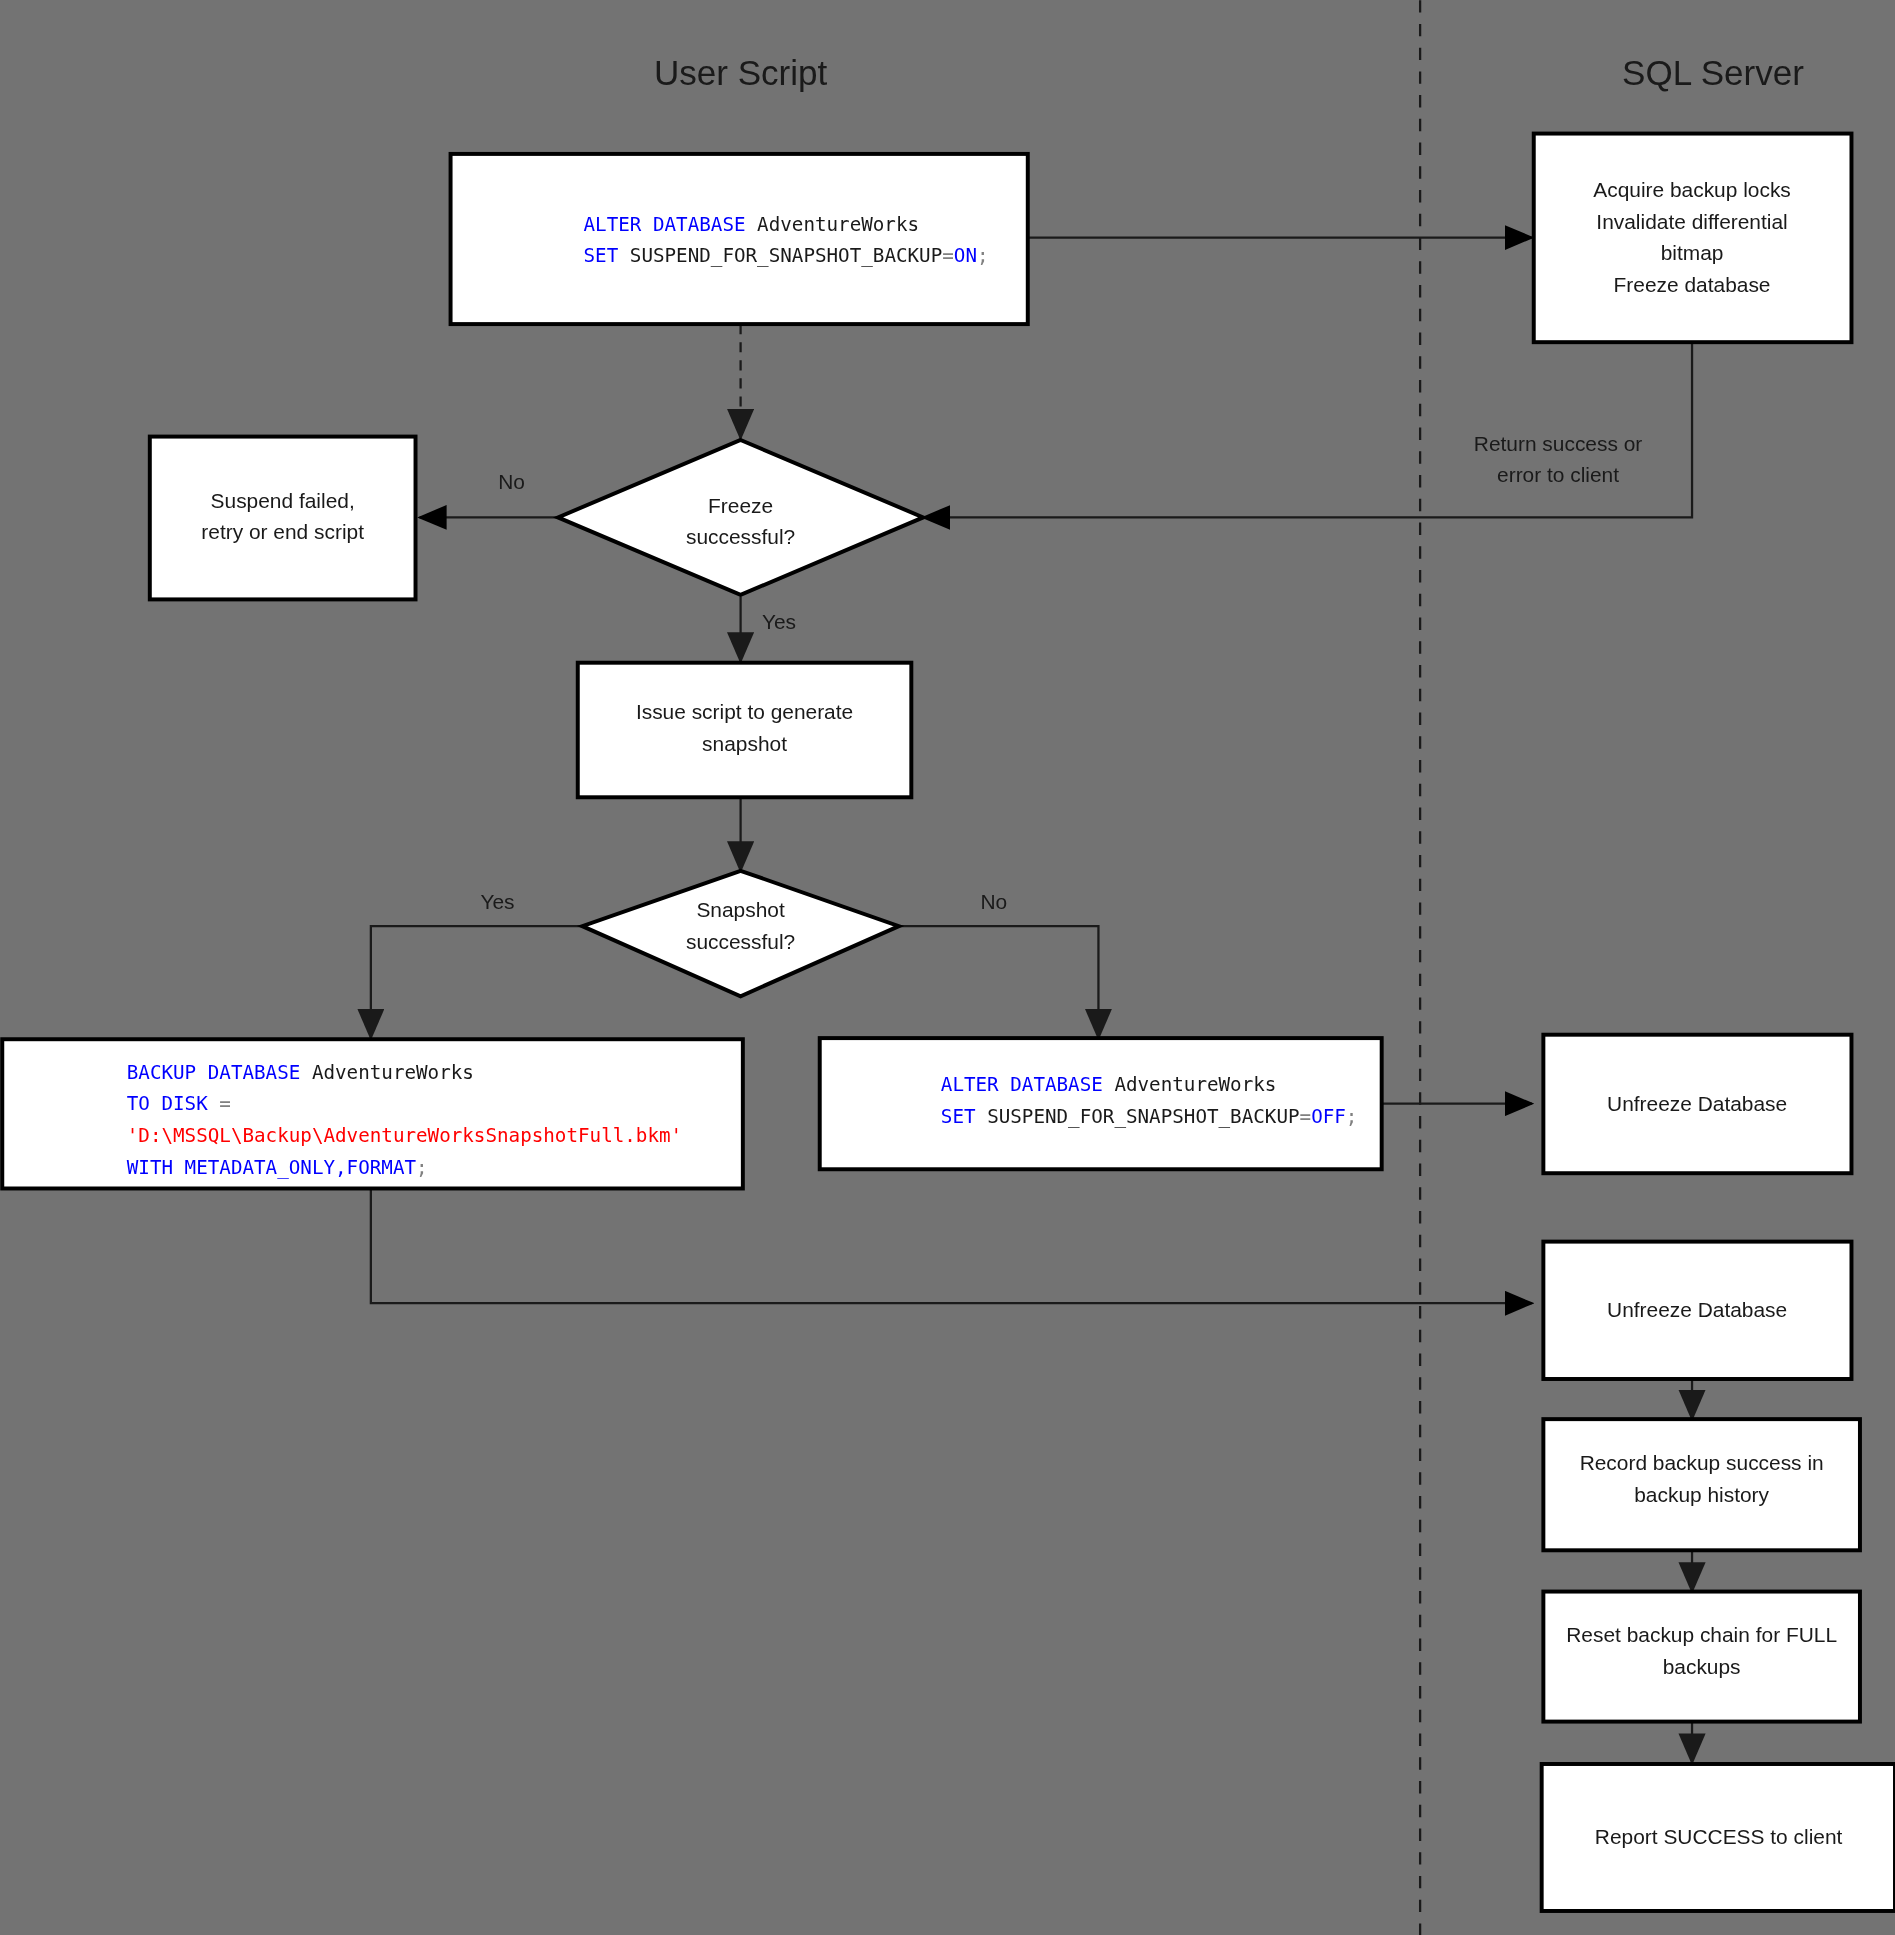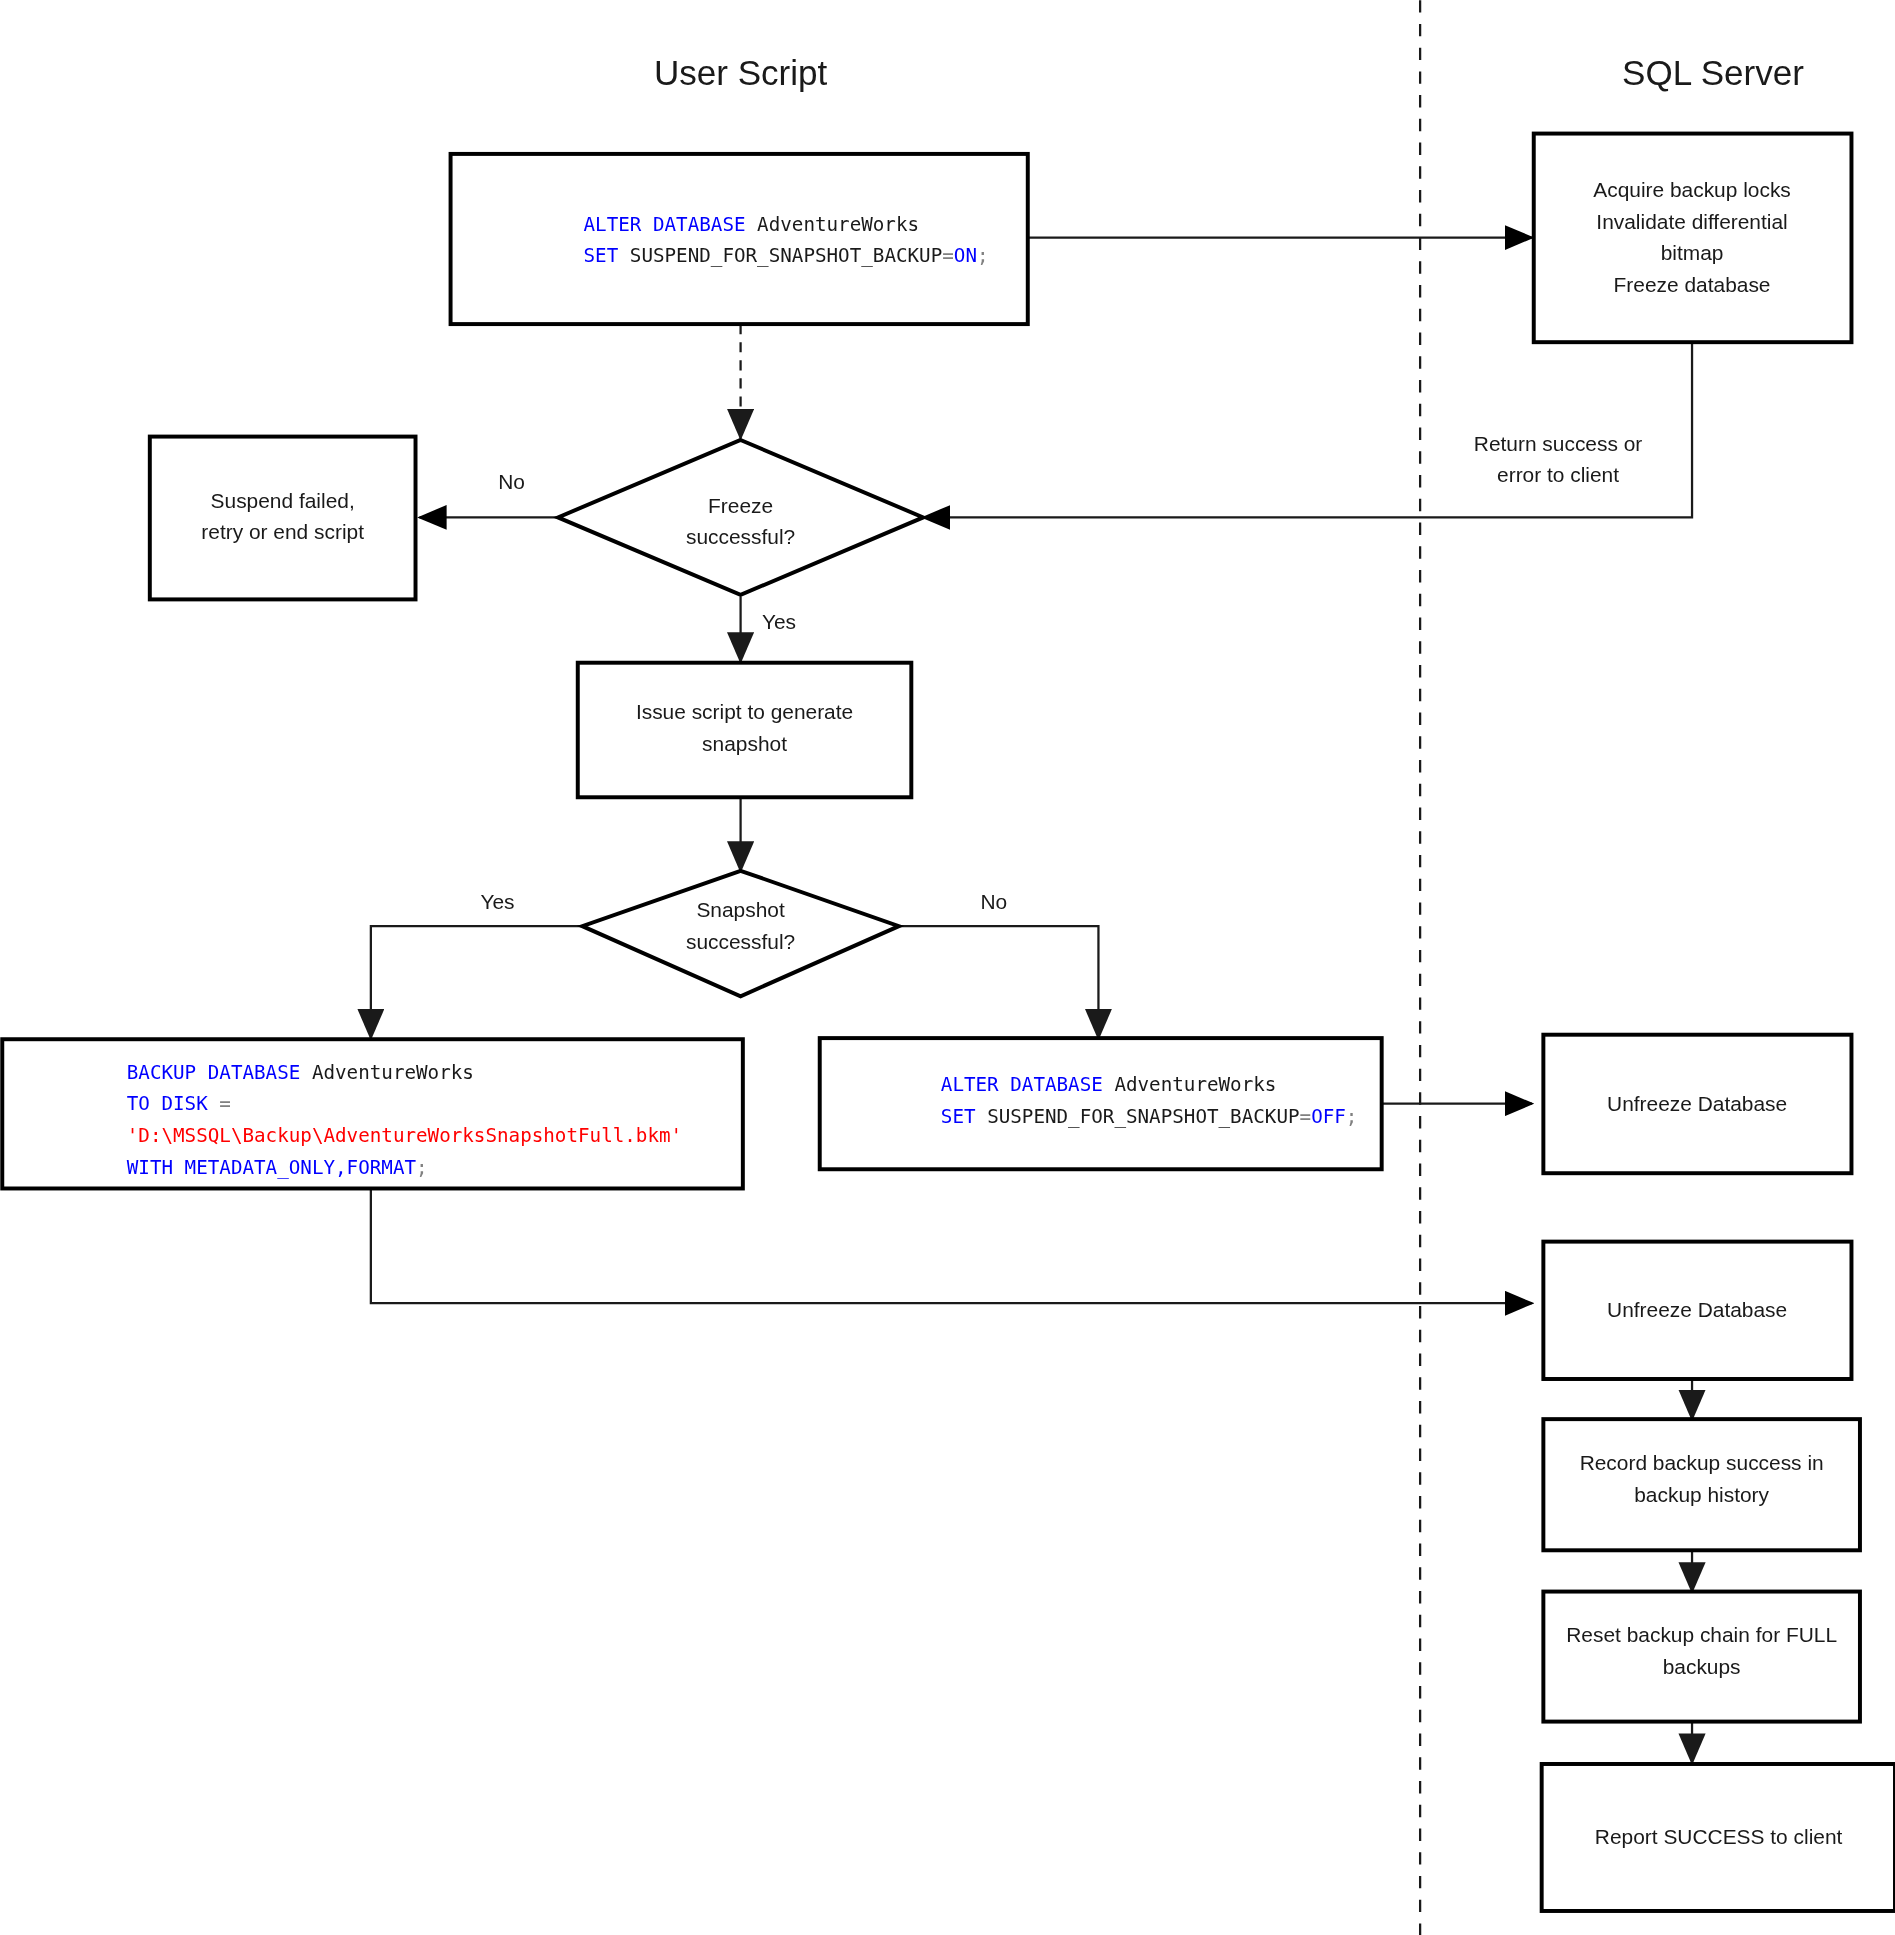--- a/index.html
+++ b/index.html
@@ -10,21 +10,21 @@
   body {
     width: 1895px;
     height: 1936px;
     font-family: "Liberation Sans", sans-serif;
     overflow: hidden;
   }
   #diagram-root {
     position: relative;
     width: 1895px;
     height: 1936px;
-    background: #ffffff;
+    background: #737373;
   }
   svg#flow {
     position: absolute;
     top: 0; left: 0;
     width: 1895px;
     height: 1936px;
   }
   .lane-title {
     font-family: "Liberation Sans", sans-serif;
     font-size: 62px;

